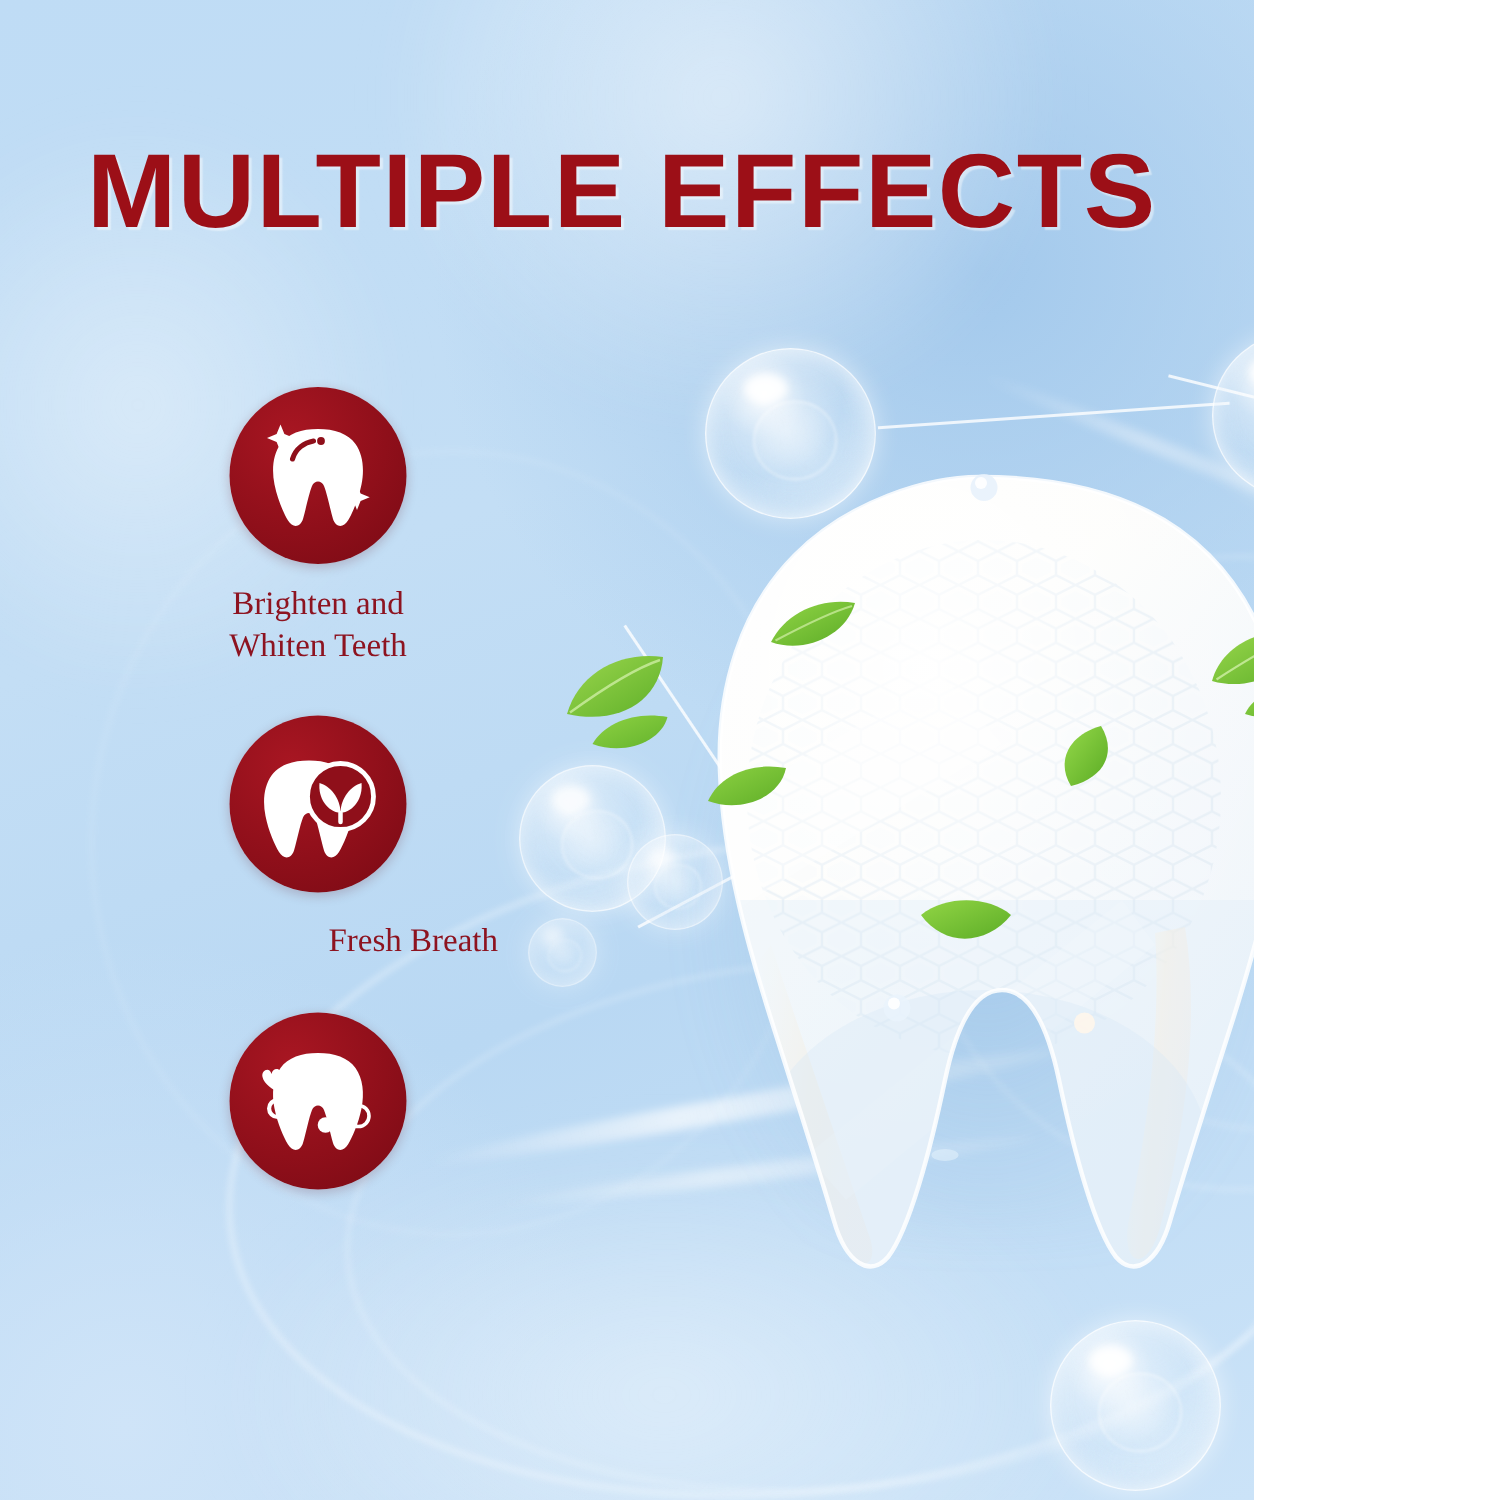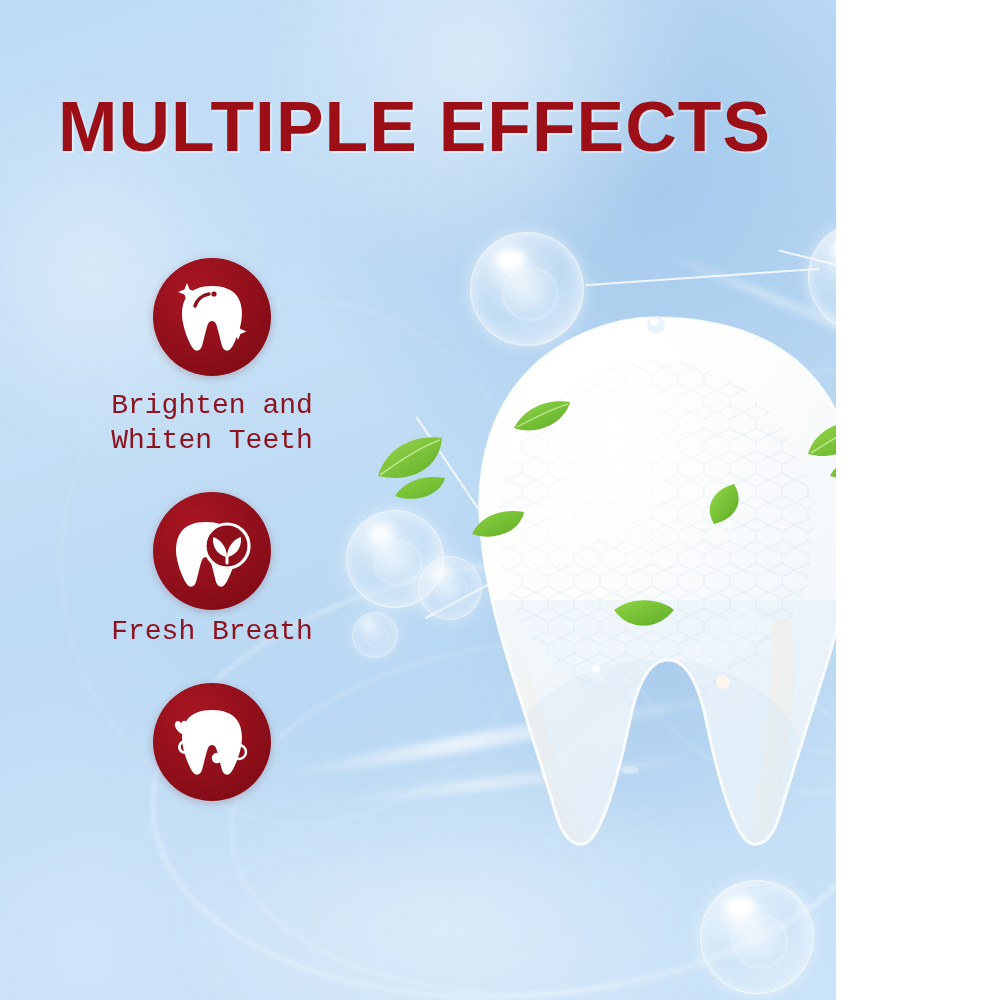--- a/index.html
+++ b/index.html
@@ -164,28 +164,28 @@
     border-radius: 50%;
     background: radial-gradient(circle at 35% 28%, #a81622 0%, #8f0f1a 55%, #790a14 100%);
     box-shadow: 0 2px 8px rgba(90,10,18,0.22);
     display: flex;
     align-items: center;
     justify-content: center;
   }
   .feature-badge svg { display: block; }
   .feature-label {
     margin-top: 12px;
-    font-size: 28px;
+    font-size: 22px;
     line-height: 1.25;
     color: #8d1320;
-    font-family: Liberation Mono, monospace;
+    font-family: Liberation Serif, serif;
     white-space: pre-line;
   }
   .feature-2 .feature-label,
-  .feature-3 .feature-label { margin-top: 4px; }
+  .feature-3 .feature-label { margin-top: 18px; text-align: right; }
 
   
   .tooth-stage {
     position: absolute;
     left: 418px;
     top: 300px;
     width: 470px;
     height: 560px;
   }
   .tooth-shadow {

